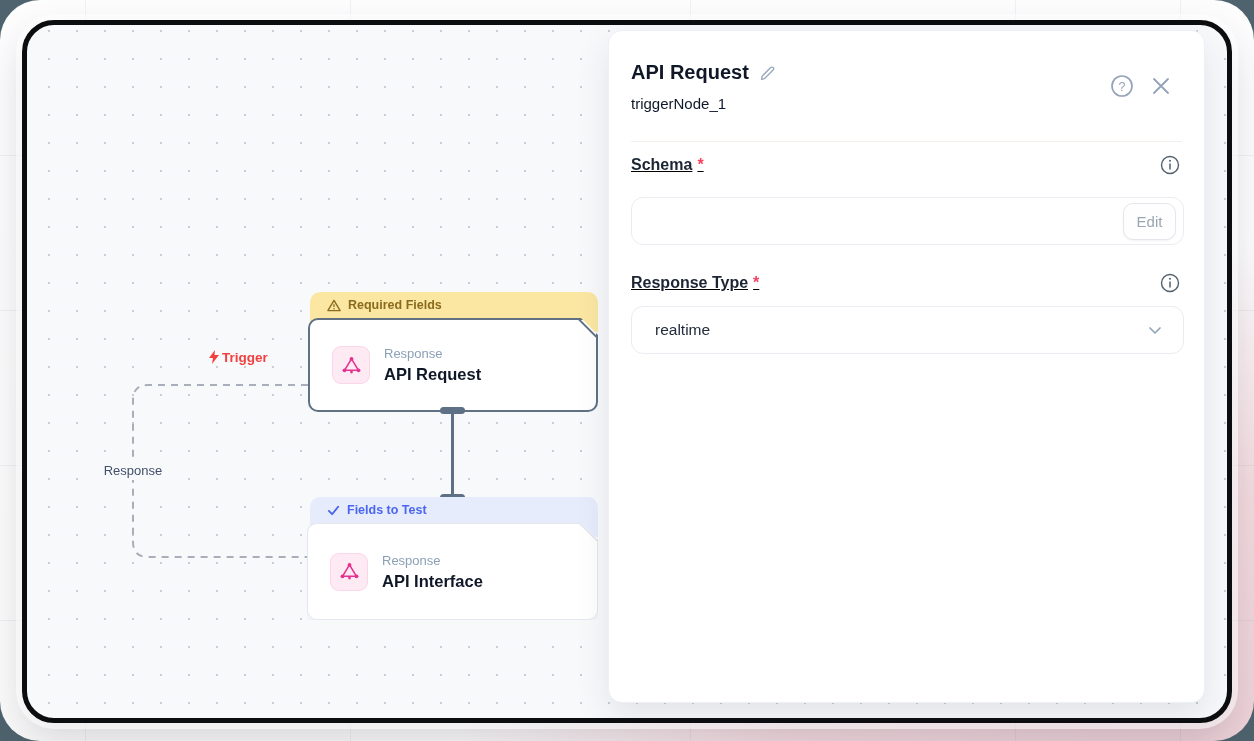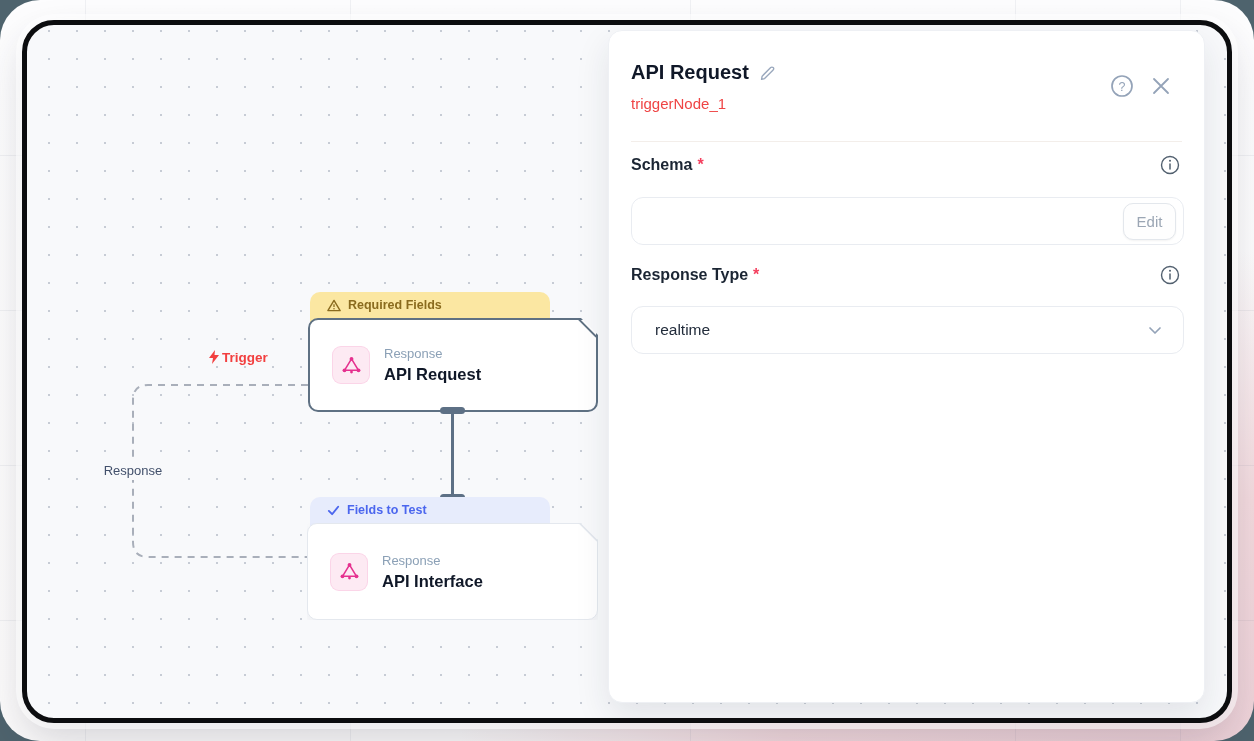--- a/index.html
+++ b/index.html
@@ -30,21 +30,21 @@
 
   
   svg.edges { position:absolute; inset:0; width:100%; height:100%; pointer-events:none; }
   .edge-label-response { position:absolute; left:62px; top:436px; width:88px;
     text-align:center; background:#f8f9fb; padding:2px 2px; font-size:13px;
     color:#42506b; }
   .edge-label-trigger { position:absolute; left:181px; top:325px; display:flex;
     gap:2px; color:#f23f3f; font-size:13.5px; font-weight:700; }
 
   
-  .banner { position:absolute; width:240px; height:40px; border-radius:10px 10px 0 0;
+  .banner { position:absolute; width:288px; height:40px; border-radius:10px 10px 0 0;
     display:flex; align-items:flex-start; padding:6px 0 0 17px; gap:7px;
     font-size:12.5px; font-weight:700; }
   .banner-warning { left:283px; top:267px; background:#fbe7a2; color:#8a6b1e; }
   .banner-ready { left:283px; top:472px; background:#e7ecfc; color:#4b66ee; }
   .banner svg { margin-top:1px; }
 
   
   .node { position:absolute; background:#fff; border-radius:10px;
     clip-path:polygon(0 0, calc(100% - 17px) 0, 100% 17px, 100% 100%, 0 100%);
     display:flex; align-items:center; padding-left:22px; gap:14px; }
@@ -69,29 +69,29 @@
     border-radius:4px; background:#5d7085; }
   .conn-handle.t { top:382px; } .conn-handle.b { top:469px; }
 
   
   .panel { position:absolute; left:581px; top:5px; width:597px; height:673px;
     background:#fff; border-radius:14px; border:1px solid #eef0f4;
     box-shadow:0 14px 34px rgba(25,35,55,0.10); }
   .panel-title-row { position:absolute; left:22px; top:30px; display:flex;
     align-items:center; gap:10px; }
   .panel-title { font-size:20px; font-weight:700; color:#101828; }
-  .panel-sub { position:absolute; left:22px; top:64px; font-size:15px; color:#ef4444; }
+  .panel-sub { position:absolute; left:22px; top:64px; font-size:15px; color:#0f172a; }
   .panel-actions { position:absolute; top:43px; right:33px; display:flex; gap:17px;
     align-items:center; }
   .icon-btn { cursor:pointer; display:flex; }
   .panel-divider { position:absolute; left:22px; right:22px; top:110px; height:1px;
     background:#f3eeea; }
   .field-label-row { position:absolute; left:22px; right:24px; display:flex;
-    justify-content:space-between; align-items:center; }
-  .flr-schema { top:124px; } .flr-rtype { top:234px; }
+    justify-content:space-between; align-items:center;text-decoration:underline; }
+  .flr-schema { top:124px; } .flr-rtype { top:242px; }
   .field-label { font-size:16px; font-weight:700; color:#1b2533; }
   .req { color:#f43f5e; margin-left:5px; font-weight:700; }
   .input-box { position:absolute; left:22px; width:553px; height:48px;
     border:1px solid #e9ecf1; border-radius:12px; background:#fff; }
   .schema-box { top:166px; }
   .edit-btn { position:absolute; right:7px; top:5px; width:53px; height:37px;
     border:1px solid #e3e7ec; border-radius:10px; background:#fefefe;
     font-size:15px; color:#9ba6b4; display:flex; align-items:center;
     justify-content:center; box-shadow:0 1px 2px rgba(0,0,0,0.05); cursor:pointer;
     font-family:"Liberation Sans", sans-serif;margin-left:8px; }

